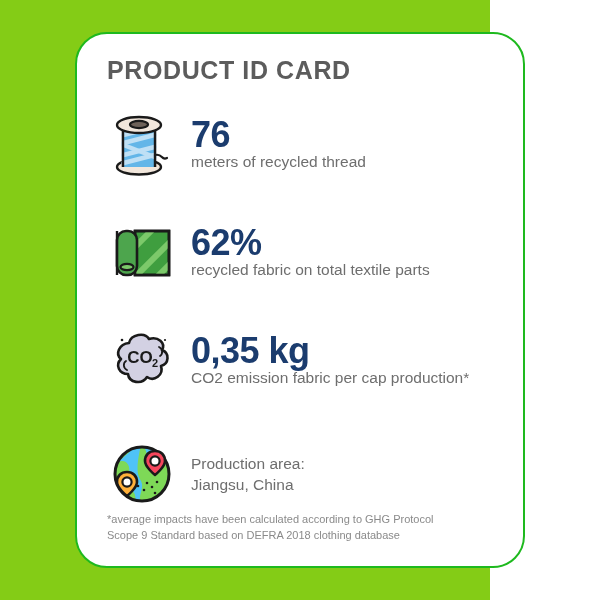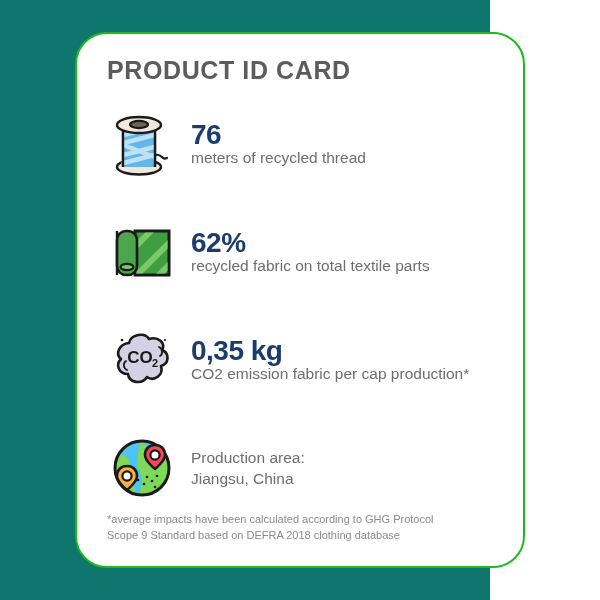--- a/index.html
+++ b/index.html
@@ -12,21 +12,21 @@
     height: 600px;
     font-family: "Liberation Sans", sans-serif;
     -webkit-font-smoothing: antialiased;
     overflow: hidden;
   }
 
   .page {
     position: relative;
     width: 490px;
     height: 600px;
-    background: #0f766e;
+    background: #84cc16;
   }
 
   .card {
     position: absolute;
     left: 75px;
     top: 32px;
     width: 450px;
     height: 536px;
     box-sizing: border-box;
     border: 2px solid #1eb91e;
@@ -53,41 +53,41 @@
     width: 100%;
   }
 
   .row {
     display: flex;
     align-items: flex-start;
     padding: 0 0 0 26px;
     box-sizing: border-box;
     height: 108px;
   }
-  .row.row-location { height: 82px; }
+  .row.row-location { height: 82px; align-items: flex-end; }
 
   .icon-slot {
     width: 78px;
     min-width: 78px;
     height: 76px;
     display: flex;
     align-items: center;
     justify-content: center;
   }
 
   .row-text {
     padding-left: 10px;
     display: flex;
     flex-direction: column;
     justify-content: center;
     height: 76px;
   }
 
   .stat-value {
-    font-size: 28px;
+    font-size: 36px;
     font-weight: bold;
     color: #1b3c6e;
     line-height: 0.98;
     letter-spacing: -0.5px;
     font-family: "Liberation Sans", sans-serif;
     white-space: nowrap;
   }
 
   .stat-label {
     font-size: 15.5px;

